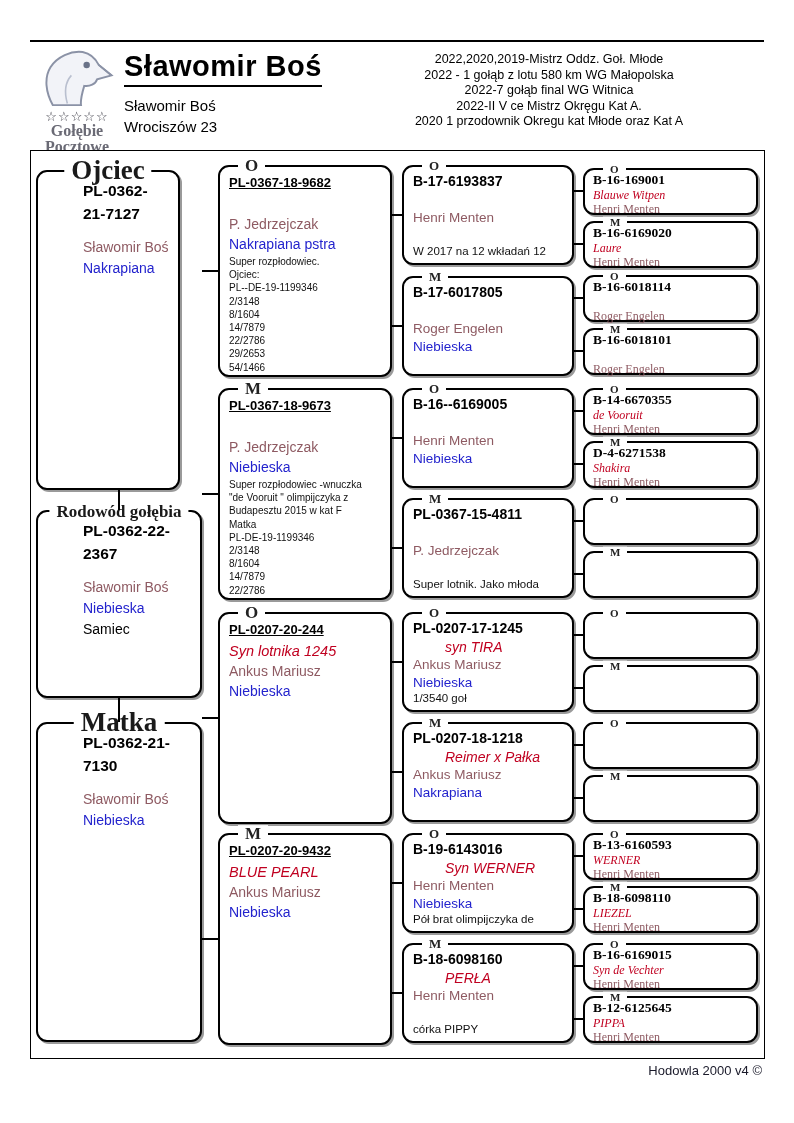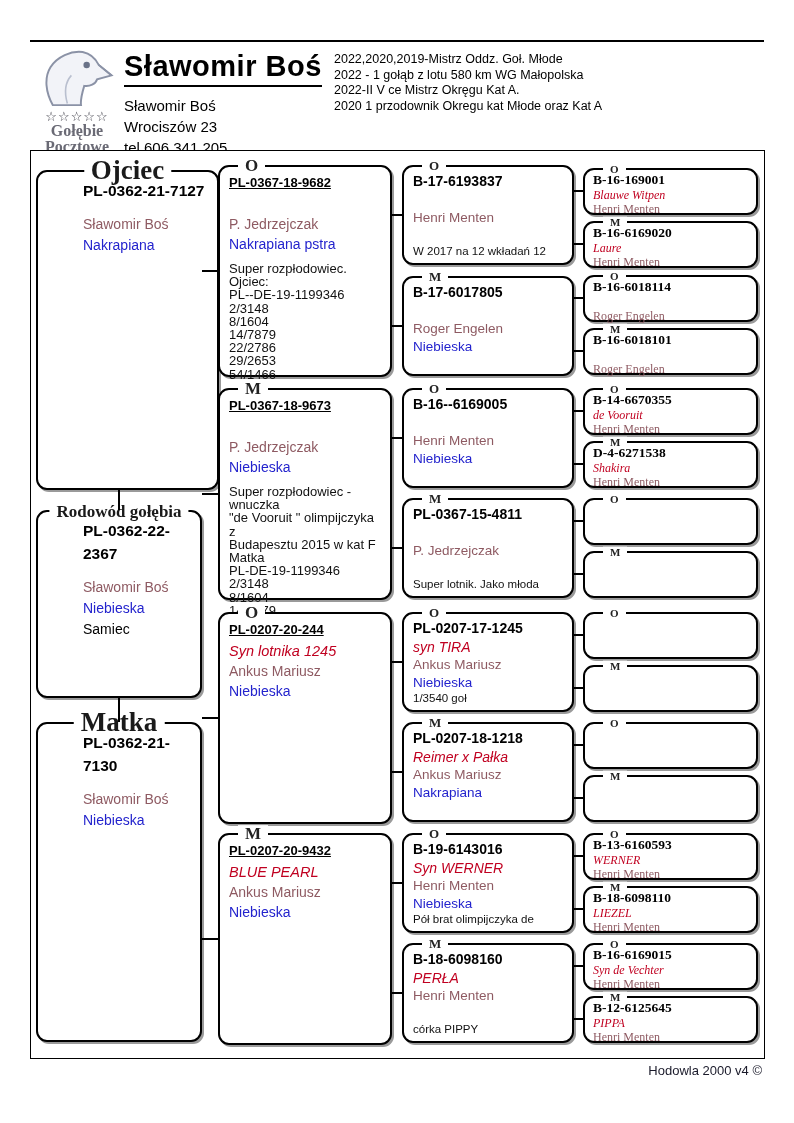--- a/index.html
+++ b/index.html
@@ -15,21 +15,21 @@
   }
   .top-rule{position:absolute;left:30px;top:40px;width:734px;height:2px;background:#000;}
 
   
   .logo{position:absolute;left:34px;top:48px;width:86px;text-align:center;line-height:1;}
   .logo .stars{font-size:13px;color:#3c3c46;letter-spacing:1px;margin-top:1px;}
   .logo .lg-line{font-family:"Liberation Serif","DejaVu Serif",serif;font-weight:bold;color:#6a6a75;font-size:16px;line-height:16px;}
   .title-block{position:absolute;left:124px;top:50px;}
   .page-title{display:inline-block;font-size:29px;font-weight:bold;letter-spacing:0.5px;border-bottom:2px solid #000;padding-bottom:2px;margin:0;}
   .address{margin-top:8px;font-size:15px;line-height:21px;}
-  .achievements{position:absolute;right:30px;top:52px;width:430px;text-align:left;font-size:12.5px;line-height:15.6px;}
+  .achievements{position:absolute;right:30px;top:52px;width:430px;text-align:center;font-size:12.5px;line-height:15.6px;}
 
   
   .board{position:absolute;left:30px;top:150px;width:733px;height:907px;border:1px solid #000;background:#fff;}
   .pbox{position:absolute;background:#fff;border:2px solid #000;border-radius:11px;box-shadow:2px 2px 0 #9a9a9a;box-sizing:border-box;}
   .binner{display:flex;flex-direction:column;height:100%;box-sizing:border-box;padding:4px 9px 5px 9px;}
   .sexmark{position:absolute;top:0;transform:translateY(-58%);background:#fff;padding:0 7px;
     font-family:"Liberation Serif","DejaVu Serif",serif;font-weight:bold;color:#222;left:18px;line-height:1;}
   .big-label{position:absolute;top:0;left:50%;transform:translate(-50%,-55%);background:#fff;padding:0 7px;
     font-family:"Liberation Serif","DejaVu Serif",serif;font-weight:bold;color:#1a1a1a;white-space:nowrap;line-height:1;}
 
@@ -42,25 +42,25 @@
 
   
   .gen1 .binner{padding-top:7px;margin-left:36px;}
   .gen1 .ring{font-size:15.5px;line-height:23px;}
   .gen1 .pname{min-height:12px;}
   .gen1 .owner,.gen1 .pcolor,.gen1 .psex{font-size:14px;line-height:21px;}
 
   .gen2 .ring{font-size:13px;line-height:23px;text-decoration:underline;}
   .gen2 .pname{font-size:14.5px;line-height:20px;min-height:20px;}
   .gen2 .owner,.gen2 .pcolor{font-size:14px;line-height:20px;}
-  .gen2 .pnote{font-size:13px;line-height:13.2px;margin-top:8px;}
+  .gen2 .pnote{font-size:10px;line-height:13.2px;margin-top:1px;}
   .gen2 .sexmark{font-size:17px;}
 
   .gen3 .ring{font-size:14px;line-height:20px;}
-  .gen3 .pname{font-size:14px;line-height:18px;min-height:18px;}
+  .gen3 .pname{font-size:14px;line-height:18px;min-height:18px;margin-left:32px;}
   .gen3 .owner,.gen3 .pcolor{font-size:13.5px;line-height:18px;}
   .gen3 .pnote{font-size:11.5px;line-height:13px;margin-top:auto;}
   .gen3 .sexmark{font-size:13px;}
 
   .gen4 .binner{padding:2px 8px;font-family:Liberation Serif, serif;}
   .gen4 .ring{font-size:13.5px;line-height:16px;}
   .gen4 .pname{font-size:12px;line-height:14px;min-height:14px;}
   .gen4 .owner{font-size:12px;line-height:14px;}
   .gen4 .sexmark{font-size:11px;}
 
@@ -86,34 +86,34 @@
     <div class="stars">☆☆☆☆☆</div>
     <div class="lg-line">Gołębie</div>
     <div class="lg-line">Pocztowe</div>
   </div>
 
   <div class="title-block">
     <h1 class="page-title">Sławomir Boś</h1>
     <div class="address">
       <div>Sławomir Boś</div>
       <div>Wrociszów 23</div>
-      <div>tel.606 341 205</div>
     </div>
   </div>
 
   <div class="achievements">
     <div>2022,2020,2019-Mistrz Oddz. Goł. Młode</div>
     <div>2022 - 1 gołąb z lotu 580 km WG Małopolska</div>
+    <div>2022-7 gołąb final WG Witnica</div>
     <div>2022-II V ce Mistrz Okręgu Kat A.</div>
     <div>2020 1 przodownik Okregu kat Młode oraz  Kat A</div>
   </div>
 
   <div class="board">
 
-    <div class="pbox gen1" style="left:5px;top:19px;width:183px;height:320px;">
+    <div class="pbox gen1" style="left:5px;top:19px;width:144px;height:320px;">
       <span class="big-label" style="font-size:27px;">Ojciec</span>
       <div class="binner">
         <div class="ring">PL-0362-21-7127</div>
         <div class="pname"></div>
         <div class="owner">Sławomir Boś</div>
         <div class="pcolor">Nakrapiana</div>
       </div>
     </div>
 
     <div class="pbox gen1" style="left:5px;top:359px;width:166px;height:188px;">

